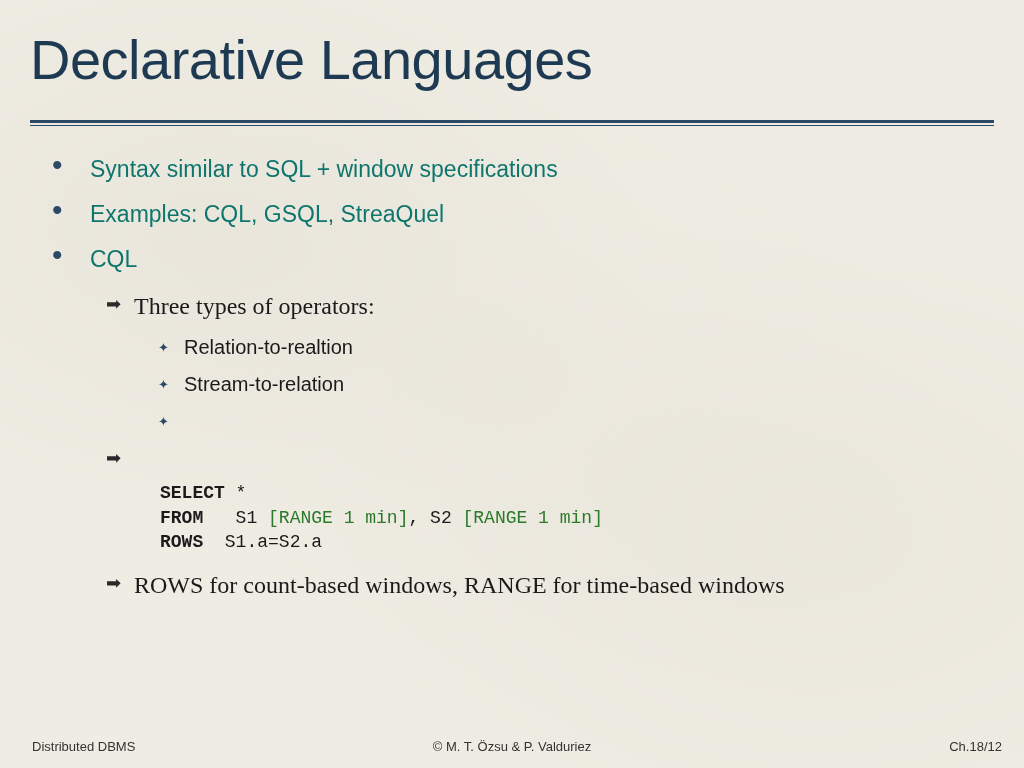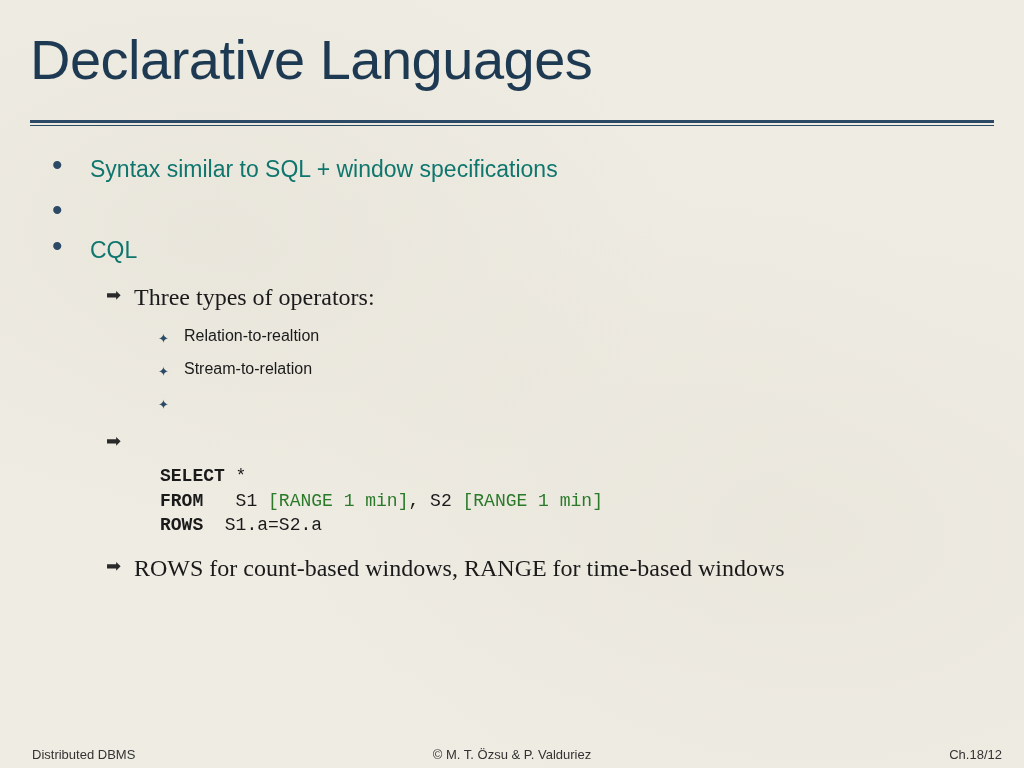--- a/index.html
+++ b/index.html
@@ -81,36 +81,36 @@
     margin: 14px 0 10px 108px;
   }
   .diamond-icon {
     width: 26px;
     flex-shrink: 0;
     font-size: 13px;
     color: #2c4a66;
     padding-top: 4px;
   }
   .diamond-text {
-    font-size: 16px;
+    font-size: 20px;
     color: #1a1a1a;
   }
   .code-block {
     margin: 8px 0 10px 110px;
     font-family: "Courier New", Courier, monospace;
     font-size: 18px;
     line-height: 1.35;
     white-space: pre;
     color: #1a1a1a;
   }
   .kw { font-weight: bold; }
   .rg { color: #2a7a2a; }
   .footer {
     position: absolute;
-    bottom: 6px;
+    bottom: 14px;
     left: 0;
     right: 0;
     display: flex;
     justify-content: space-between;
     padding: 0 22px 0 32px;
     font-size: 13px;
     color: #333;
   }
   .footer-left { }
   .footer-center {
@@ -132,20 +132,21 @@
 
   <div class="content">
 
     <div class="bullet-row">
       <span class="dot">•</span>
       <span class="bullet-text">Syntax similar to SQL + window specifications</span>
     </div>
 
     <div class="bullet-row">
       <span class="dot">•</span>
+      <span class="bullet-text">Examples: CQL, GSQL, StreaQuel</span>
     </div>
 
     <div class="bullet-row">
       <span class="dot">•</span>
       <span class="bullet-text">CQL</span>
     </div>
 
     <div class="sub-arrow-row">
       <span class="arrow-icon">➡</span>
       <span class="sub-arrow-text">Three types of operators:</span>

